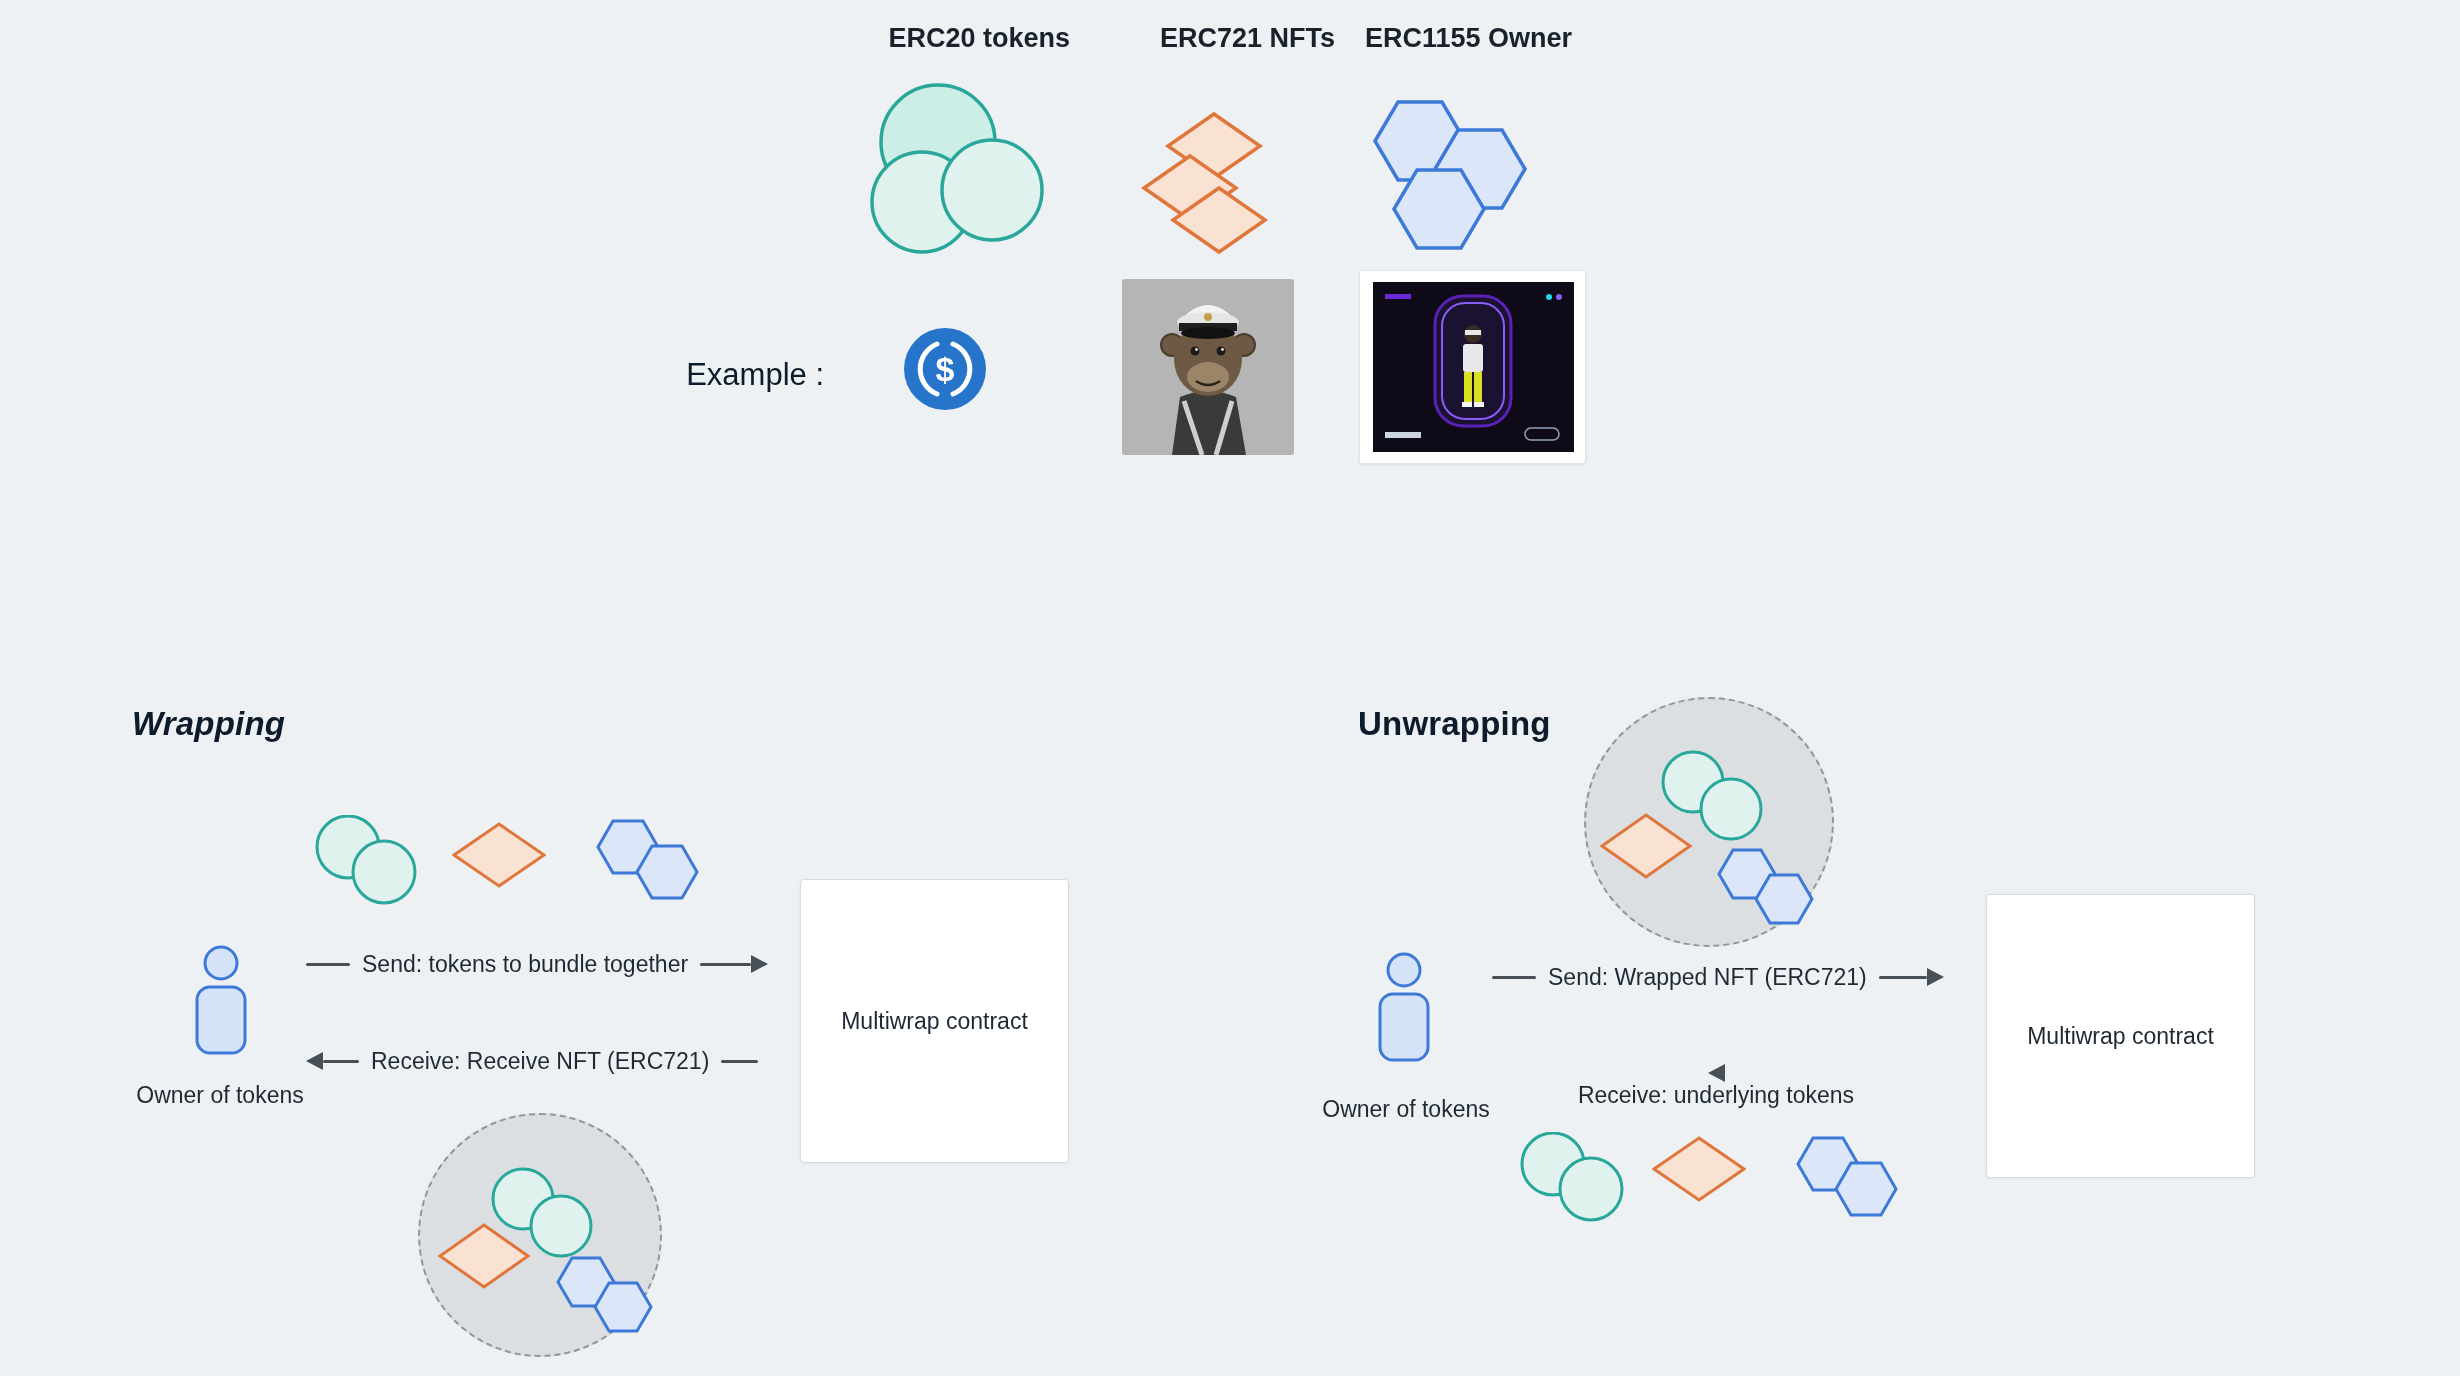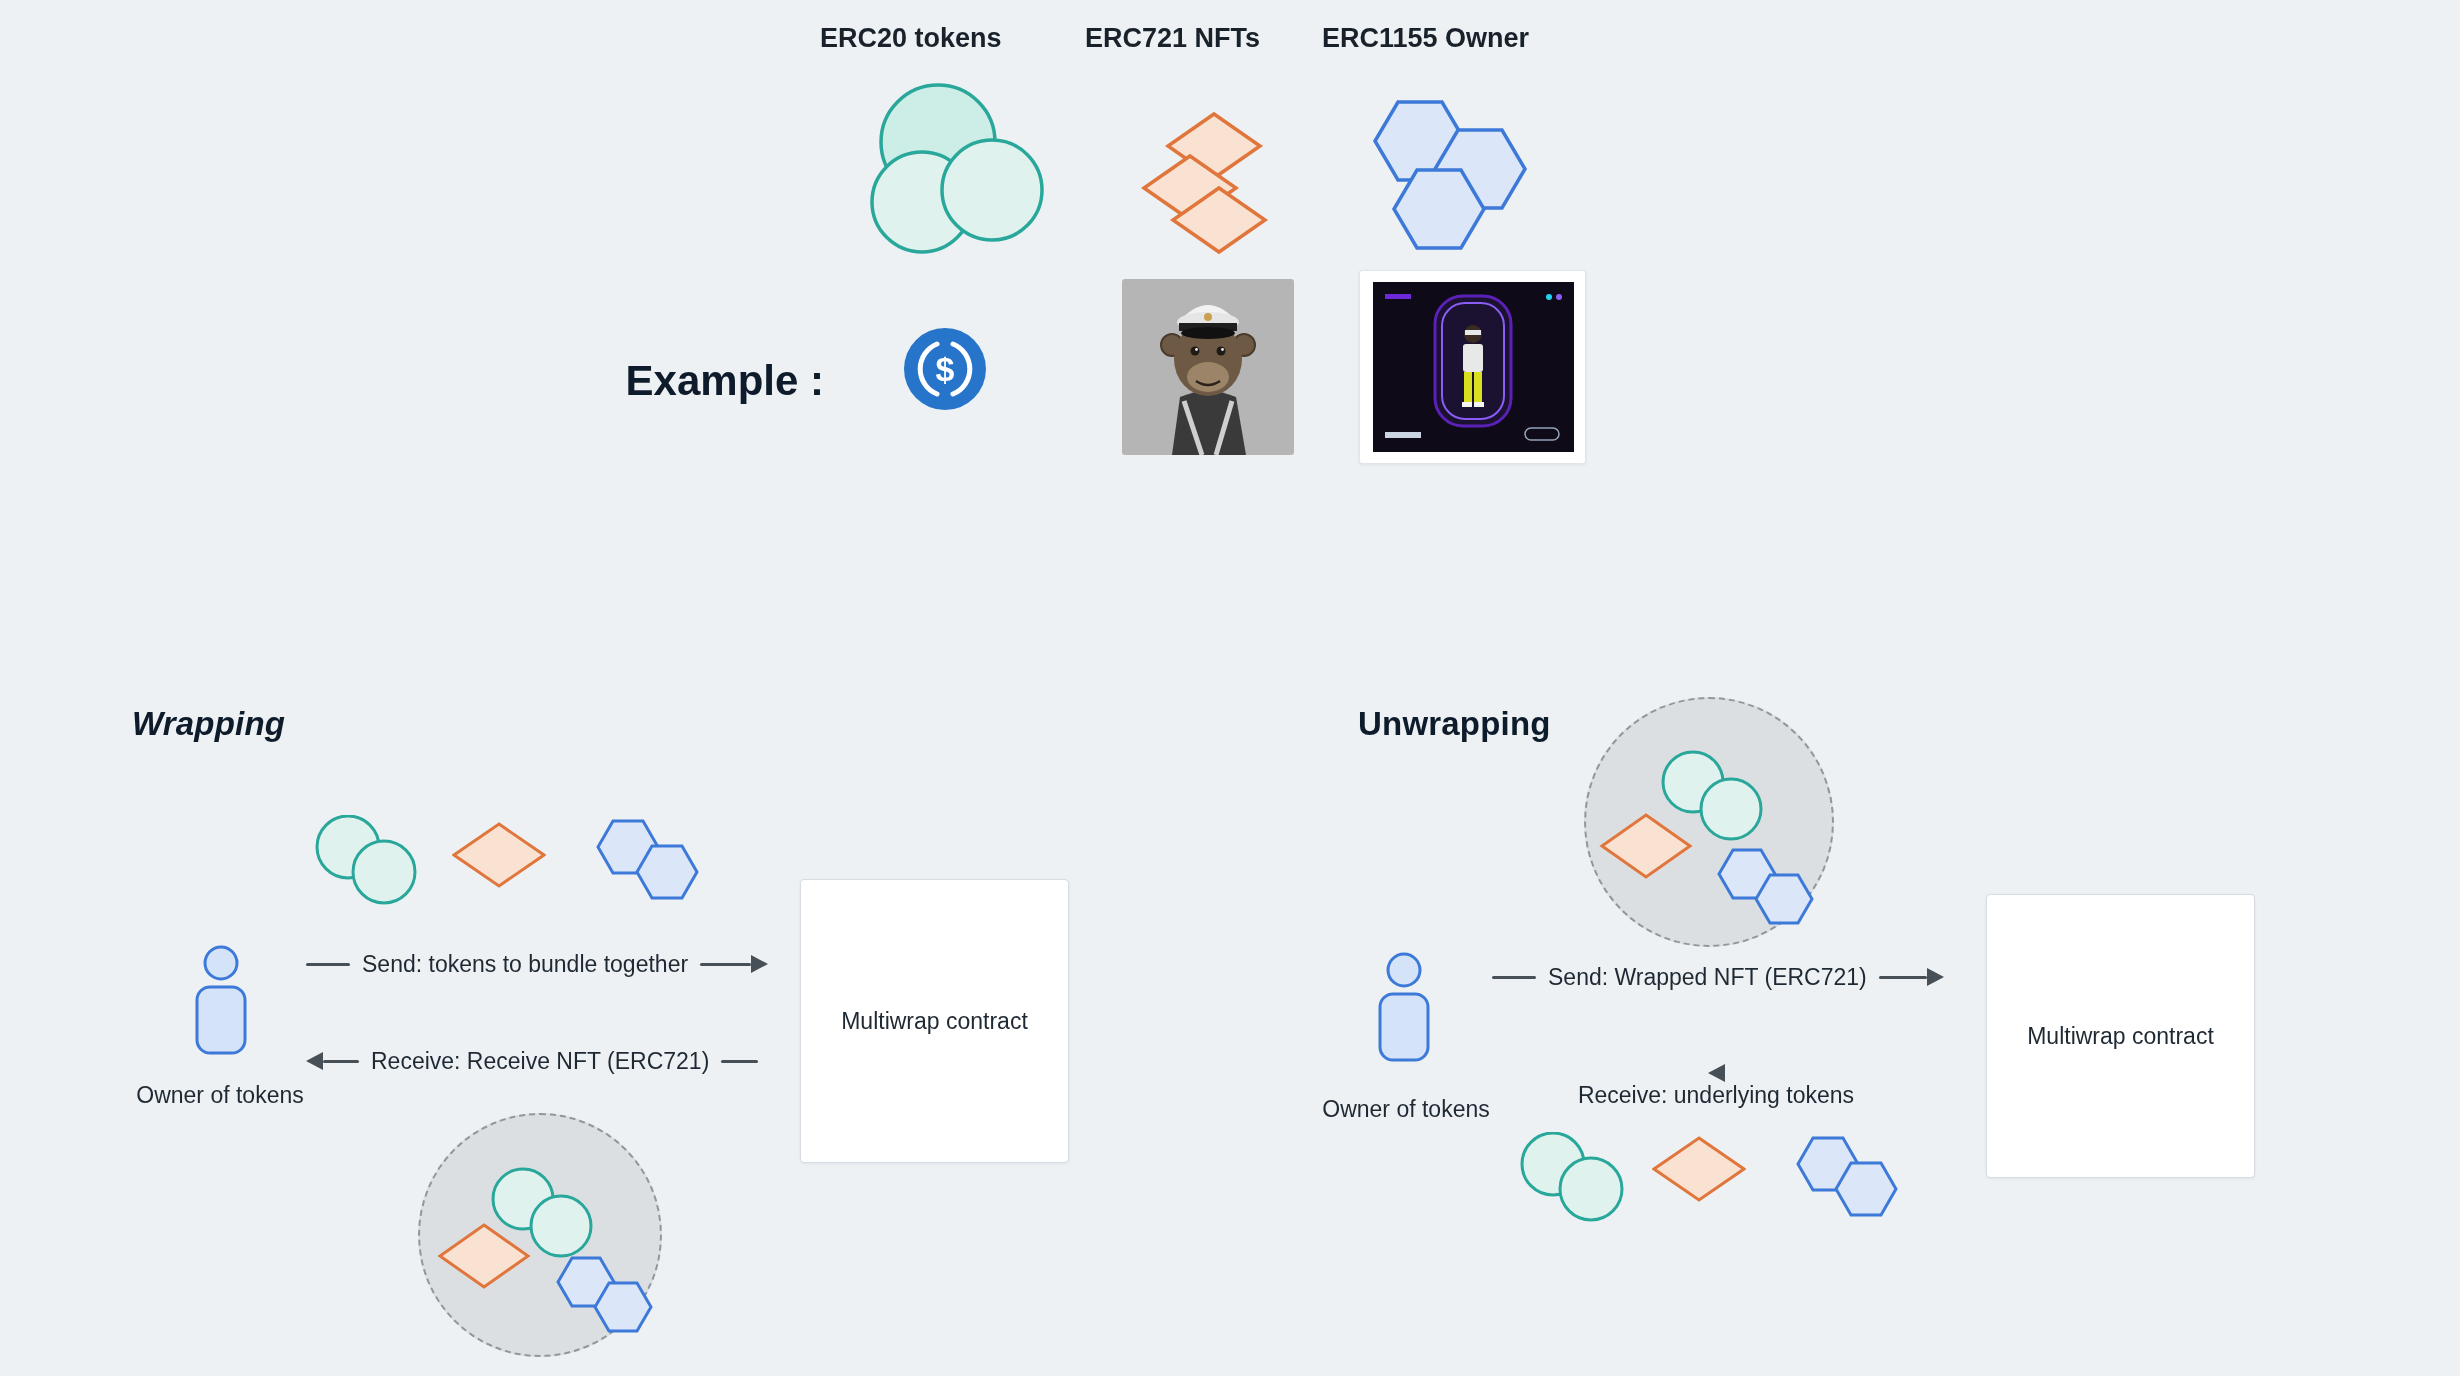--- a/index.html
+++ b/index.html
@@ -6,30 +6,30 @@
   body{
     width:2460px;height:1376px;
     background:#edf1f4;
     font-family:"Liberation Sans", sans-serif;
     color:#1f2933;
     position:relative;
     overflow:hidden;
   }
   .abs{position:absolute;}
   .top-label{
-    font-size:27px;font-weight:700;color:#19222b;text-align:left;line-height:1.2;
+    font-size:27px;font-weight:700;color:#19222b;text-align:right;line-height:1.2;
   }
   .heading{
     font-size:33px;font-weight:800;color:#0d1b2a;line-height:1.1;letter-spacing:.2px;
   }
   .label{
     font-size:23px;color:#1f2933;text-align:center;line-height:1.2;
   }
   .example-label{
-    font-size:42px;font-weight:700;color:#0d1b2a;text-align:right;line-height:1.2;
+    font-size:31px;font-weight:400;color:#0d1b2a;text-align:right;line-height:1.2;
   }
   .contract-box{
     background:#ffffff;border:1px solid #d6dce2;border-radius:4px;
     display:flex;align-items:center;justify-content:center;
     font-size:23px;color:#1f2933;
     box-shadow:0 1px 3px rgba(15,30,50,0.06);
   }
   .bundle-circle{
     background:#dcdfe1;border:2px dashed #8f979e;border-radius:50%;
     box-sizing:border-box;

